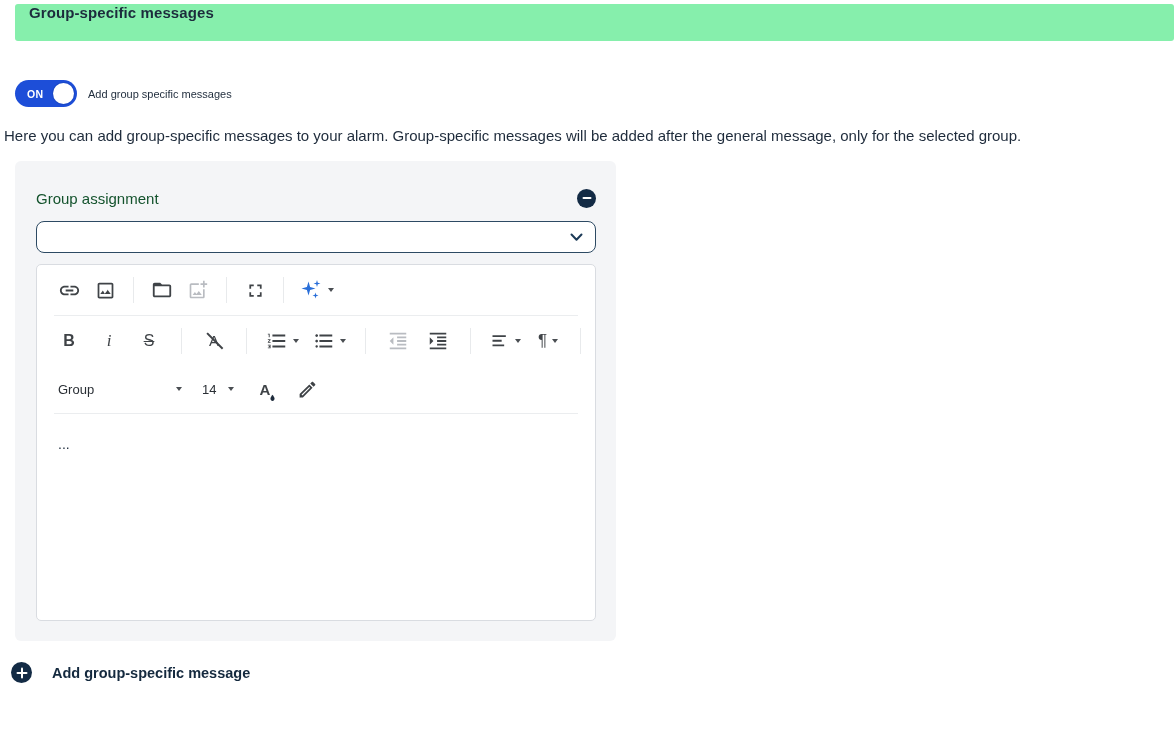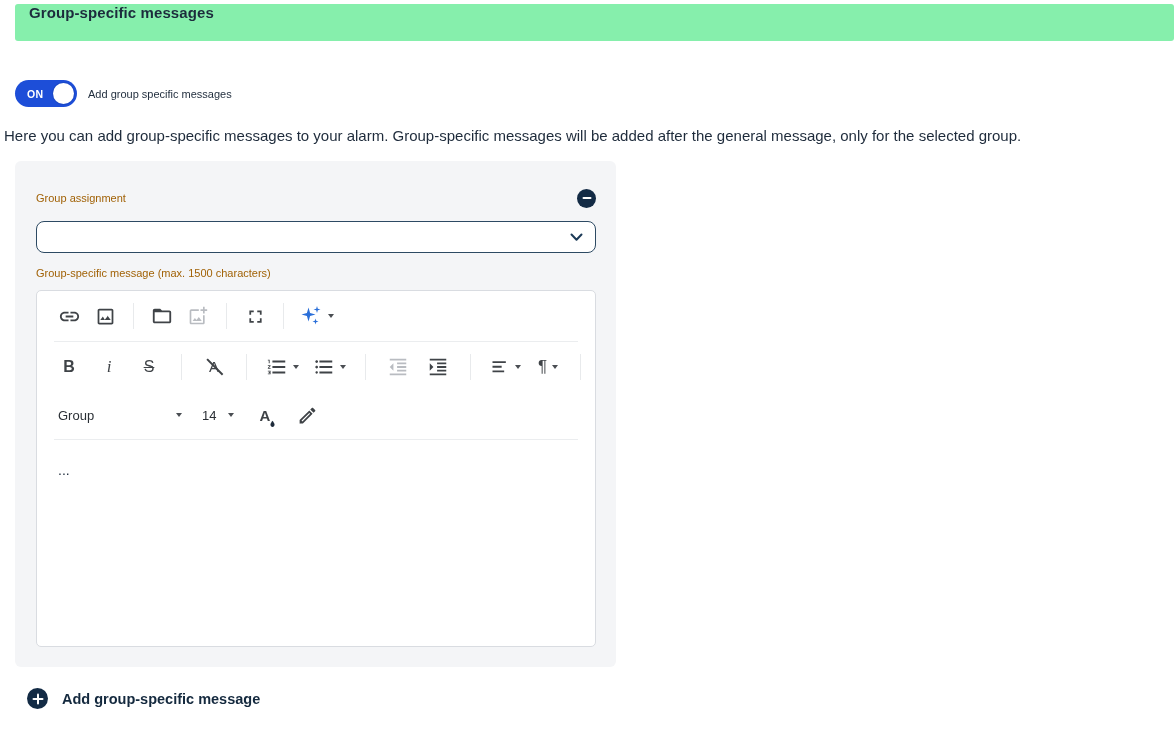--- a/index.html
+++ b/index.html
@@ -22,21 +22,21 @@
   .toggle-label { font-size:11px; color:#1e2b3b; }
 
   
   .description { margin:20px 0 0 4px; font-size:15px; color:#1e2b3b; max-width:1160px; }
 
   
   .card { margin:17px 0 0 15px; width:601px; background:#f4f5f7;
     border-radius:6px; padding:27px 20px 20px 21px; }
 
   .assign-row { display:flex; align-items:center; justify-content:space-between; height:20px; }
-  .assign-label, .msg-label { font-size:11px; color:#a16207; }
+  .assign-label, .msg-label { font-size:15px; color:#14532d; }
 
   .circle-btn { border-radius:50%; background:#132b45; position:relative;
     border:none; cursor:pointer; flex:0 0 auto; }
   .minus-btn { width:19px; height:19px; }
   .minus-btn::before { content:""; position:absolute; left:50%; top:50%;
     transform:translate(-50%,-50%); width:9px; height:2px; background:#fff; border-radius:1px; }
   .plus-btn { width:21px; height:21px; }
   .plus-btn::before, .plus-btn::after { content:""; position:absolute; left:50%; top:50%;
     transform:translate(-50%,-50%); background:#fff; border-radius:1px; }
   .plus-btn::before { width:11px; height:2px; }
@@ -76,21 +76,21 @@
   .fontcolor-wrap { position:relative; font-size:15px; font-weight:600; }
   .fontcolor-wrap svg { position:absolute; right:-9px; bottom:-7px; }
 
   .font-select { width:132px; justify-content:space-between; padding:0 4px; }
   .font-select .val, .size-select .val { font-size:13px; color:#2a2f35; }
   .size-select { width:40px; justify-content:space-between; padding:0 4px; }
 
   .editor-body { flex:1; padding:22px 21px; font-size:14px; color:#1e2b3b; cursor:text; }
 
   
-  .add-row { margin:21px 0 0 27px; display:flex; align-items:center; gap:14px; cursor:pointer; }
+  .add-row { margin:21px 0 0 11px; display:flex; align-items:center; gap:20px; cursor:pointer; }
   .add-label { font-size:14.5px; font-weight:700; color:#14293e; }
 </style>
 </head>
 <body>
 
 <div class="header-bar">
   <span class="header-title">Group-specific messages</span>
 </div>
 
 <div class="toggle-row">
@@ -112,21 +112,20 @@
     </button>
   </div>
 
   <div class="select">
     <span class="select-value"></span>
     <svg width="13" height="9" viewBox="0 0 13 9">
       <path d="M1.5 1.5 L6.5 6.7 L11.5 1.5" fill="none" stroke="#1c3a57" stroke-width="2" stroke-linecap="round" stroke-linejoin="round"></path>
     </svg>
   </div>
 
-  <span class="msg-label">Group-specific message (max. 1500 characters)</span>
 
   <div class="editor">
 
     <div class="tb-row tb-row1">
       <button class="tb-btn">
         <svg width="23" height="23" viewBox="0 0 24 24">
             <path d="M3.9 12c0-1.71 1.39-3.1 3.1-3.1h4V7H7c-2.76 0-5 2.24-5 5s2.24 5 5 5h4v-1.9H7c-1.71 0-3.1-1.39-3.1-3.1zM8 13h8v-2H8v2zm9-6h-4v1.9h4c1.71 0 3.1 1.39 3.1 3.1s-1.39 3.1-3.1 3.1h-4V17h4c2.76 0 5-2.24 5-5s-2.24-5-5-5z"></path>
           </svg>
       </button>
       <button class="tb-btn">

